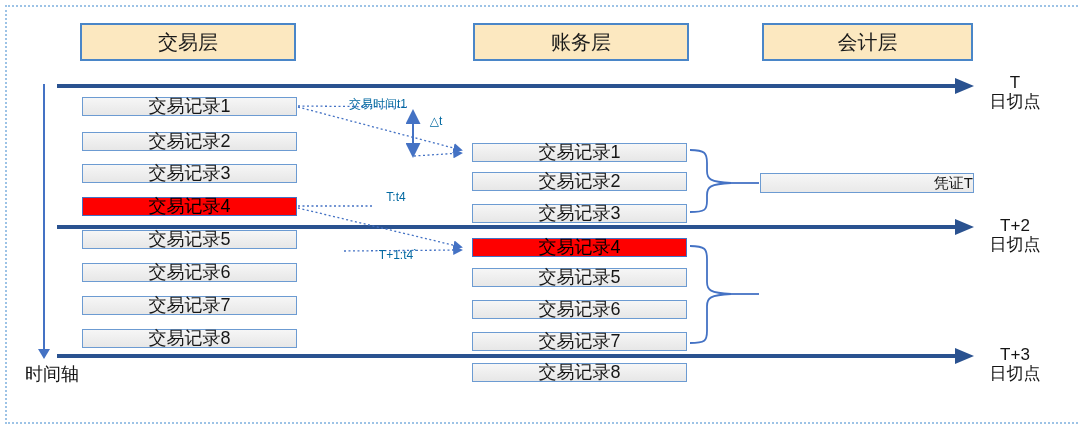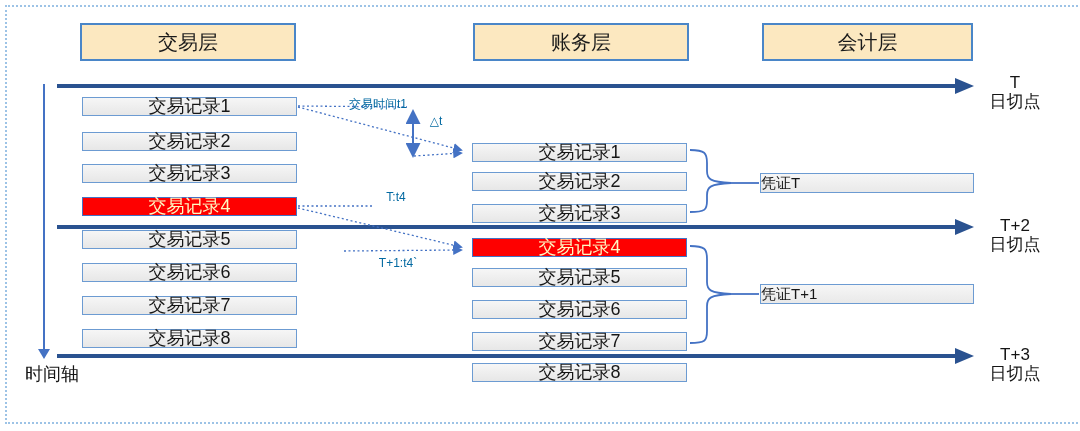--- a/index.html
+++ b/index.html
@@ -15,25 +15,25 @@
     position:absolute;top:23px;height:38px;box-sizing:border-box;
     background:#FCE8C0;border:2px solid #4A86C8;
     font-size:20px;line-height:34px;text-align:center;color:#1a1a1a;
   }
   .rec{
     position:absolute;width:215px;height:19px;box-sizing:border-box;
     background:linear-gradient(#f6f6f6,#e7e7e7);border:1px solid #6C9BD2;
     font-size:18px;line-height:17px;font-weight:500;text-align:center;color:#161616;
     white-space:nowrap;
   }
-  .rec.red{background:#FE0000;color:#fef9c3;border-color:#4472C4;}
+  .rec.red{background:#FE0000;color:#000000;border-color:#4472C4;}
   .voucher{
     position:absolute;left:760px;width:214px;height:20px;box-sizing:border-box;
     background:linear-gradient(#f6f6f6,#e9e9e9);border:1px solid #6C9BD2;
-    font-size:15px;line-height:18px;font-weight:500;text-align:left;color:#161616;
+    font-size:15px;line-height:18px;font-weight:500;text-align:right;color:#161616;
   }
   .overlay{position:absolute;left:0;top:0;pointer-events:none;}
   .ann{
     position:absolute;font-size:12px;color:#0369a1;text-align:center;
     white-space:nowrap;z-index:5;
   }
   .cutoff{
     position:absolute;left:975px;width:80px;text-align:center;
     font-size:17px;line-height:19px;color:#151515;z-index:5;
   }
@@ -64,21 +64,20 @@
   <div class="rec" style="left:472px;top:143px">交易记录1</div>
   <div class="rec" style="left:472px;top:172px">交易记录2</div>
   <div class="rec" style="left:472px;top:204px">交易记录3</div>
   <div class="rec red" style="left:472px;top:238px">交易记录4</div>
   <div class="rec" style="left:472px;top:268px">交易记录5</div>
   <div class="rec" style="left:472px;top:300px">交易记录6</div>
   <div class="rec" style="left:472px;top:332px">交易记录7</div>
   <div class="rec" style="left:472px;top:363px">交易记录8</div>
 
   <div class="voucher" style="top:173px">凭证T</div>
-  <div class="voucher" style="top:284px">凭证T+1</div>
 
   <svg class="overlay" width="1080" height="431" viewBox="0 0 1080 431">
     <defs>
       <marker id="mArrow" viewBox="0 0 10 10" refX="8" refY="5" markerWidth="7.5" markerHeight="7.5" orient="auto-start-reverse">
         <path d="M0,0 L10,5 L0,10 z" fill="#4472C4"></path>
       </marker>
     </defs>
 
     <line x1="57" y1="86" x2="955" y2="86" stroke="#2A5290" stroke-width="4"></line>
     <polygon points="955,78 974,86 955,94" fill="#2A5290"></polygon>
@@ -104,21 +103,21 @@
     <path d="M690,150 C705,150 707,153 707,163 L707,171 C707,179 710,182 731,183 C710,184 707,187 707,195 L707,201 C707,210 705,212 690,212" stroke="#4472C4" stroke-width="1.8" fill="none"></path>
     <line x1="731" y1="183" x2="759" y2="183" stroke="#4472C4" stroke-width="1.8"></line>
 
     <path d="M690,246 C705,246 707,249 707,259 L707,282 C707,290 710,293 731,294 C710,295 707,298 707,306 L707,331 C707,341 705,343 690,343" stroke="#4472C4" stroke-width="1.8" fill="none"></path>
     <line x1="731" y1="294" x2="759" y2="294" stroke="#4472C4" stroke-width="1.8"></line>
   </svg>
 
   <div class="ann" style="left:328px;top:96px;width:100px">交易时间t1</div>
   <div class="ann" style="left:419px;top:114px;width:34px">△t</div>
   <div class="ann" style="left:368px;top:190px;width:56px">T:t4</div>
-  <div class="ann" style="left:352px;top:256px;width:92px">T+1:t4`</div>
+  <div class="ann" style="left:352px;top:248px;width:92px">T+1:t4`</div>
 
   <div class="cutoff" style="top:73px">
     <div>T</div>
     <div>日切点</div>
   </div>
   <div class="cutoff" style="top:216px">
     <div>T+2</div>
     <div>日切点</div>
   </div>
   <div class="cutoff" style="top:345px">

